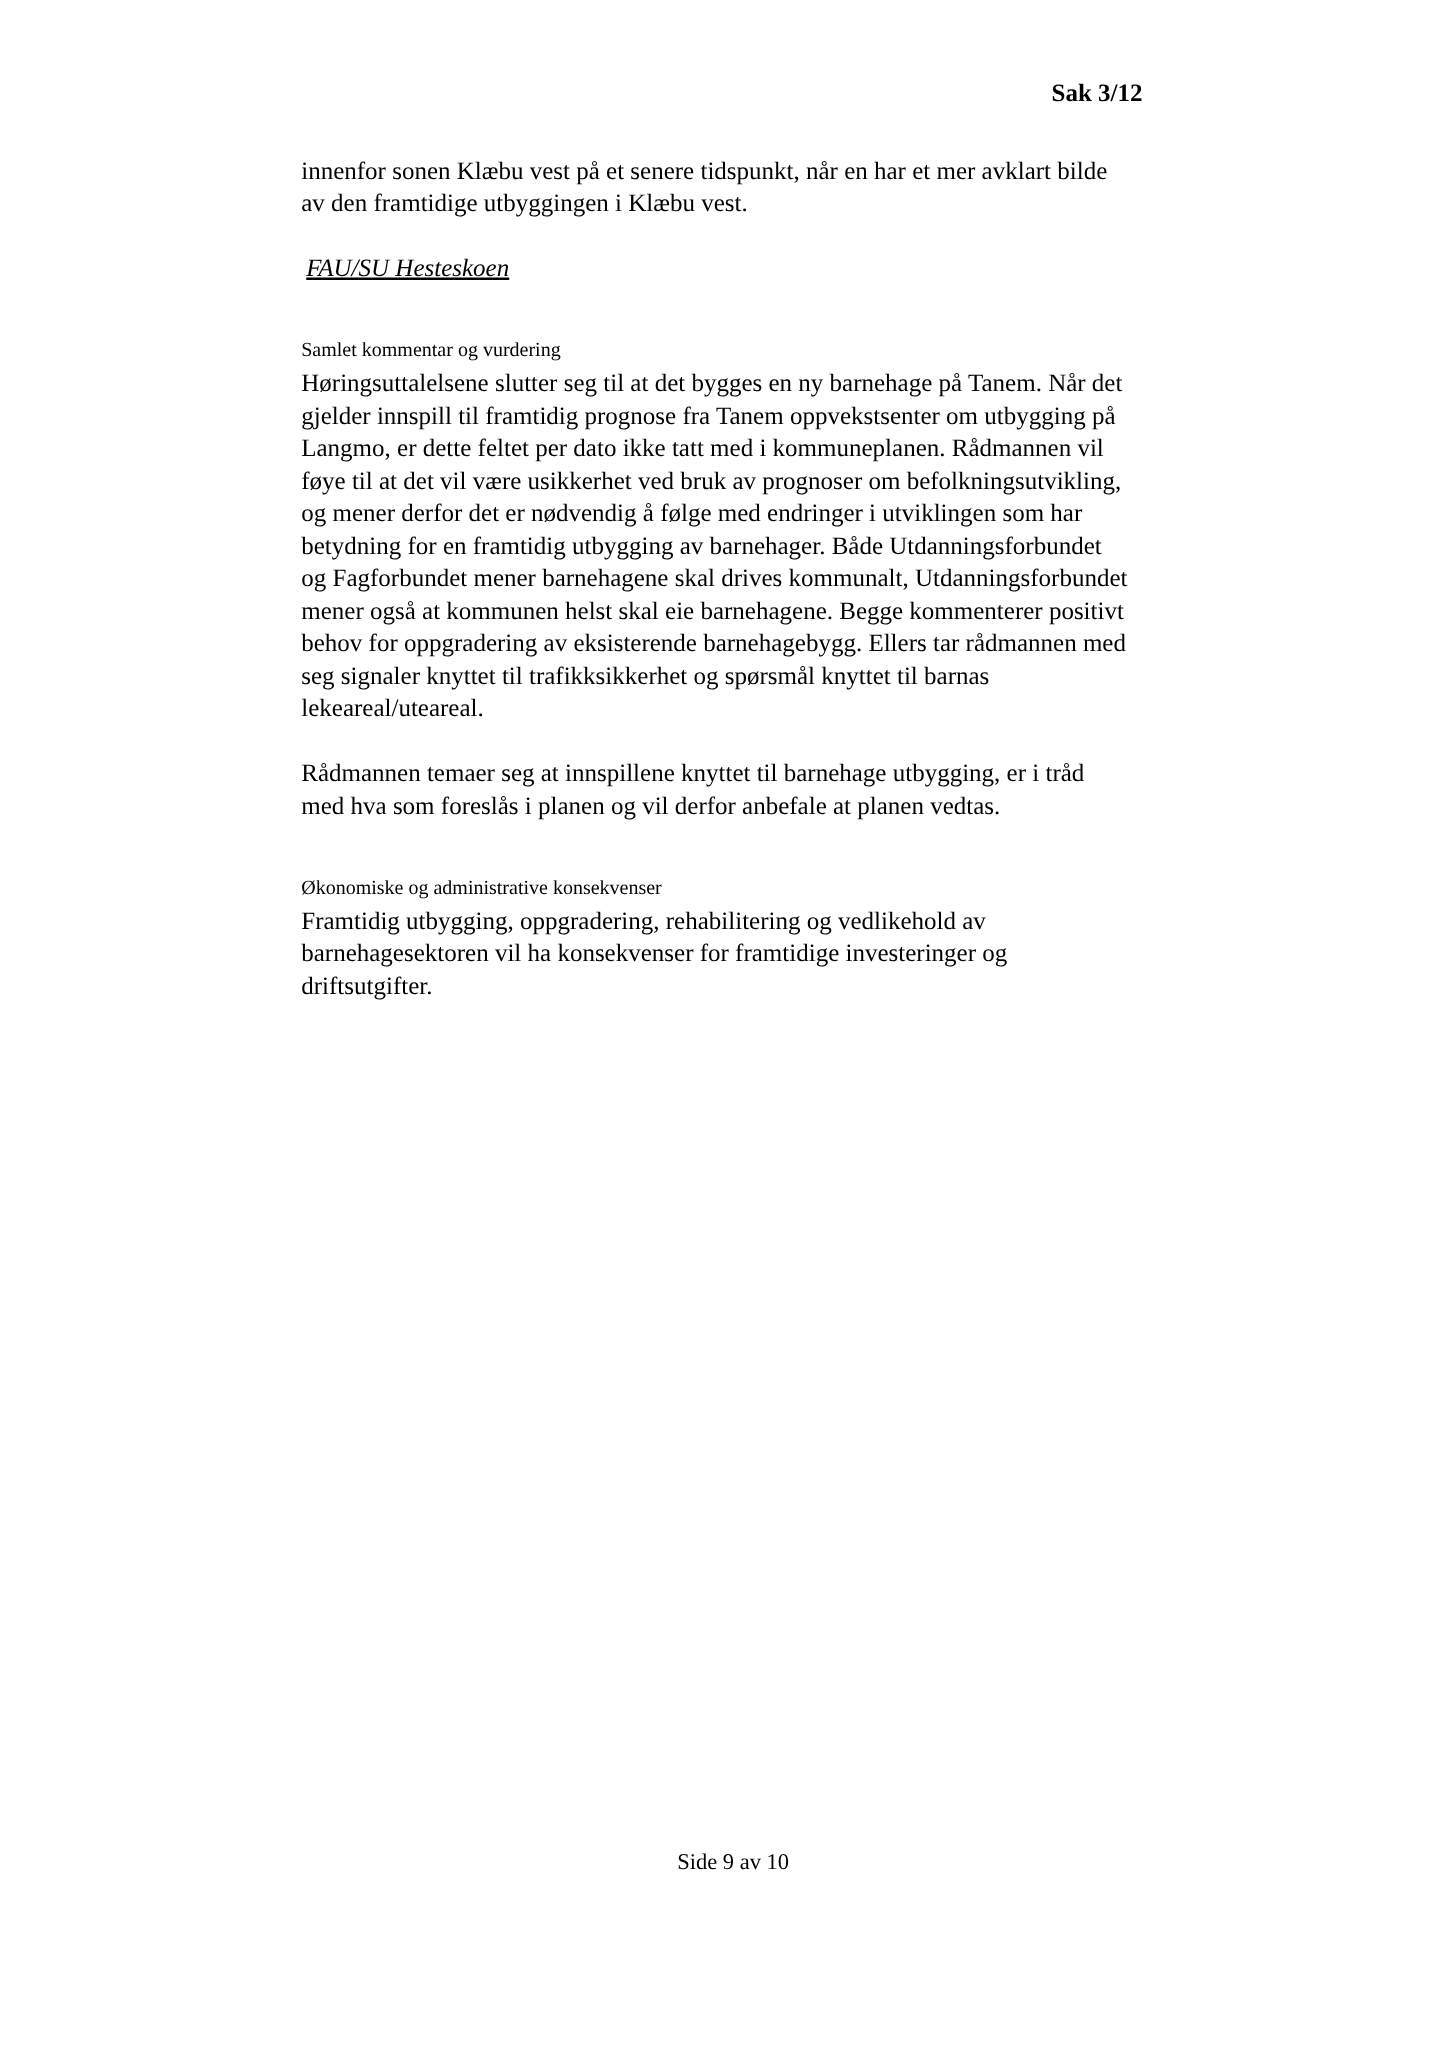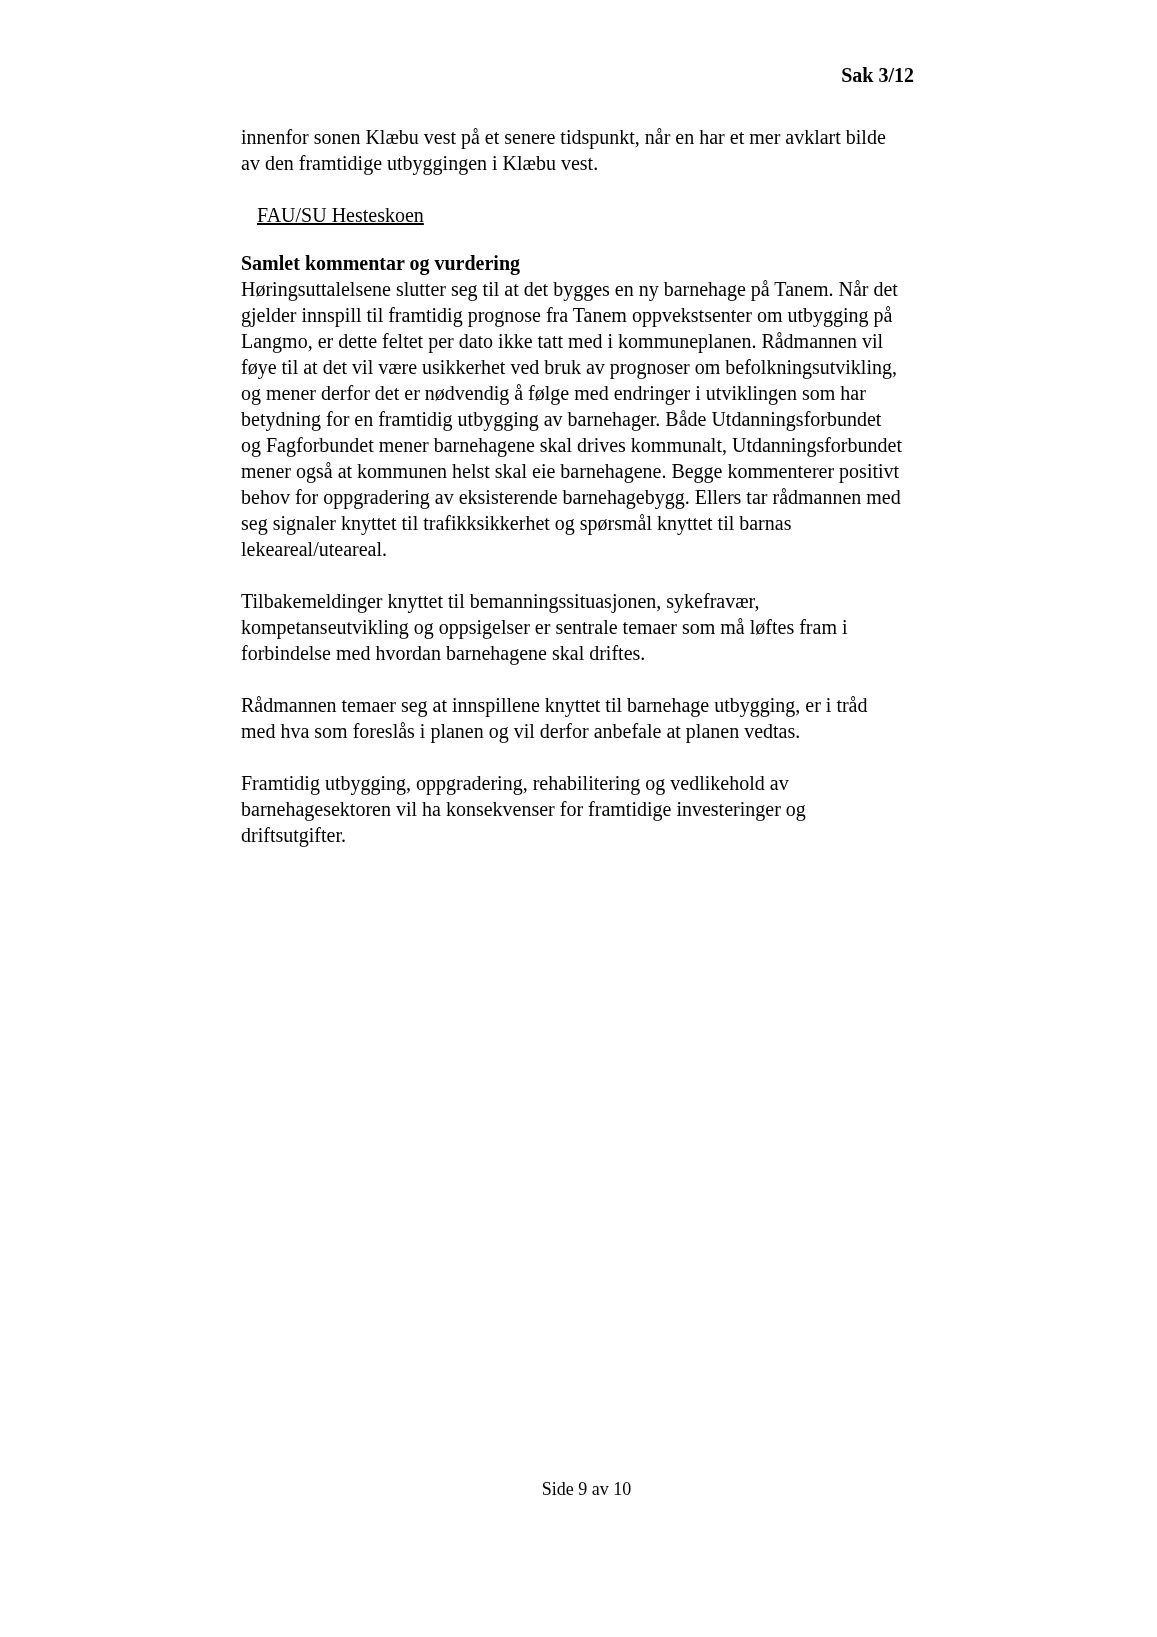--- a/index.html
+++ b/index.html
@@ -27,30 +27,31 @@
     font-size: 20px;
   }
   .content {
     margin-top: 36px;
   }
   p.para {
     margin: 0 11px 26px 0;
     text-align: left;
   }
   p.tight {
-    margin: 16px;
+    margin: 4px;
+    font-style: italic;
   }
   .underlined {
     text-decoration: underline;
   }
   h2.section-heading {
-    font-size: 20px;
+    font-size: 16px;
     line-height: 26px;
-    font-weight: bold;
-    margin: 22px 0 0 0;
+    font-weight: normal;
+    margin: 40px 0 0 0;
   }
   .footer {
     position: absolute;
     left: 0;
     right: 0;
     top: 1478px;
     text-align: center;
     font-size: 18px;
     line-height: 22px;
     padding-left: 16px;
@@ -67,24 +68,24 @@
 
     <p class="para">innenfor sonen Klæbu vest på et senere tidspunkt, når en har et mer avklart bilde av den framtidige utbyggingen i Klæbu vest.</p>
 
     <p class="tight underlined">FAU/SU Hesteskoen</p>
 
 
     <h2 class="section-heading">Samlet kommentar og vurdering</h2>
 
     <p class="para">Høringsuttalelsene slutter seg til at det bygges en ny barnehage på Tanem. Når det gjelder innspill til framtidig prognose fra Tanem oppvekstsenter om utbygging på Langmo, er dette feltet per dato ikke tatt med i kommuneplanen. Rådmannen vil føye til at det vil være usikkerhet ved bruk av prognoser om befolkningsutvikling, og mener derfor det er nødvendig å følge med endringer i utviklingen som har betydning for en framtidig utbygging av barnehager. Både Utdanningsforbundet og Fagforbundet mener barnehagene skal drives kommunalt, Utdanningsforbundet mener også at kommunen helst skal eie barnehagene. Begge kommenterer positivt behov for oppgradering av eksisterende barnehagebygg. Ellers tar rådmannen med seg signaler knyttet til trafikksikkerhet og spørsmål knyttet til barnas lekeareal/uteareal.</p>
 
-    <p class="para">Tilbakemeldinger knyttet til bemanningssituasjonen, sykefravær, kompetanseutvikling og oppsigelser er sentrale temaer som må løftes fram i forbindelse med hvordan barnehagene skal driftes.</p>
 
     <p class="para">Rådmannen temaer seg at innspillene knyttet til barnehage utbygging, er i tråd med hva som foreslås i planen og vil derfor anbefale at planen vedtas.</p>
 
+    <h2 class="section-heading">Økonomiske og administrative konsekvenser</h2>
 
     <p class="para">Framtidig utbygging, oppgradering, rehabilitering og vedlikehold av barnehagesektoren vil ha konsekvenser for framtidige investeringer og driftsutgifter.</p>
 
   </div>
 
   <div class="footer">Side 9 av 10</div>
 
 </div>
 
 </body></html>

